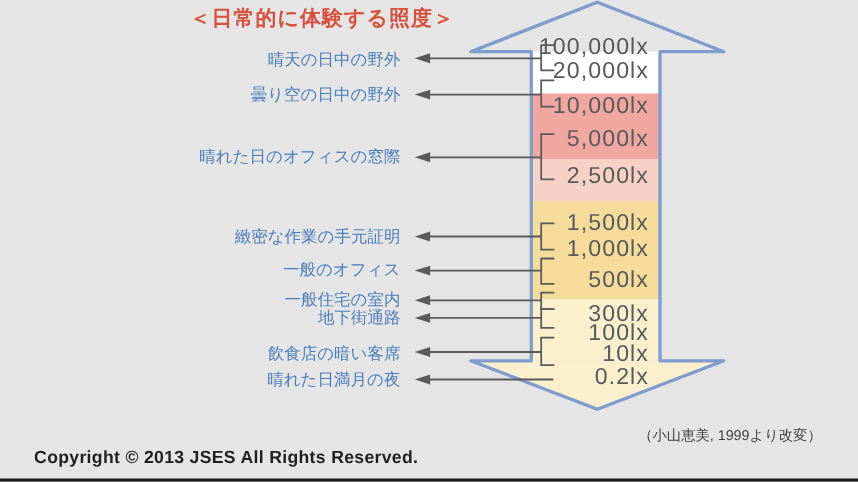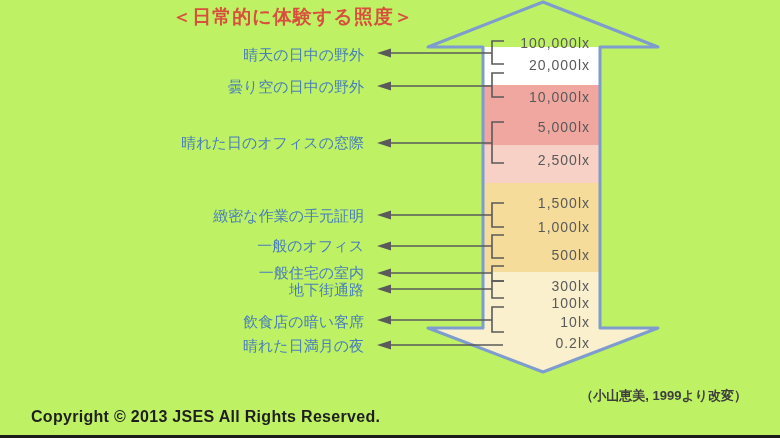--- a/index.html
+++ b/index.html
@@ -1,37 +1,37 @@
 <!DOCTYPE html>
 <html><head>
 <meta charset="utf-8">
 <style>
   html,body { margin:0; padding:0; }
   body { font-family:"Liberation Sans","DejaVu Sans",sans-serif; }
   .stage {
     position:relative; width:780px; height:438px;
-    background:#bef264; overflow:hidden;
+    background:#e5e5e5; overflow:hidden;
   }
   .diagram-svg { position:absolute; left:0; top:0; }
   .title {
     position:absolute; left:148px; top:4px; width:290px;
     text-align:center; font-size:19px; font-weight:bold;
     color:#d94f3d; letter-spacing:1px; white-space:nowrap;
   }
   .lbl {
     position:absolute; right:416px; font-size:15px; line-height:19px;
     color:#4a7ebb; white-space:nowrap;
   }
   .val {
-    position:absolute; right:190px; font-size:14px; line-height:18px;
+    position:absolute; right:190px; font-size:21px; line-height:18px;
     color:#595959; letter-spacing:1px; white-space:nowrap;
   }
   .credit {
     position:absolute; right:33px; top:387px; font-size:13px;
-    color:#3d3d3d; white-space:nowrap;font-weight:bold;
+    color:#3d3d3d; white-space:nowrap;
   }
   .copyright {
     position:absolute; left:31px; top:408px; font-size:16px;
     font-weight:700; color:#1f1f1f; letter-spacing:0.3px; white-space:nowrap;
   }
   .bottom-bar {
     position:absolute; left:0; top:435px; width:780px; height:3px;
     background:#1c1c1c;
   }
 </style>

